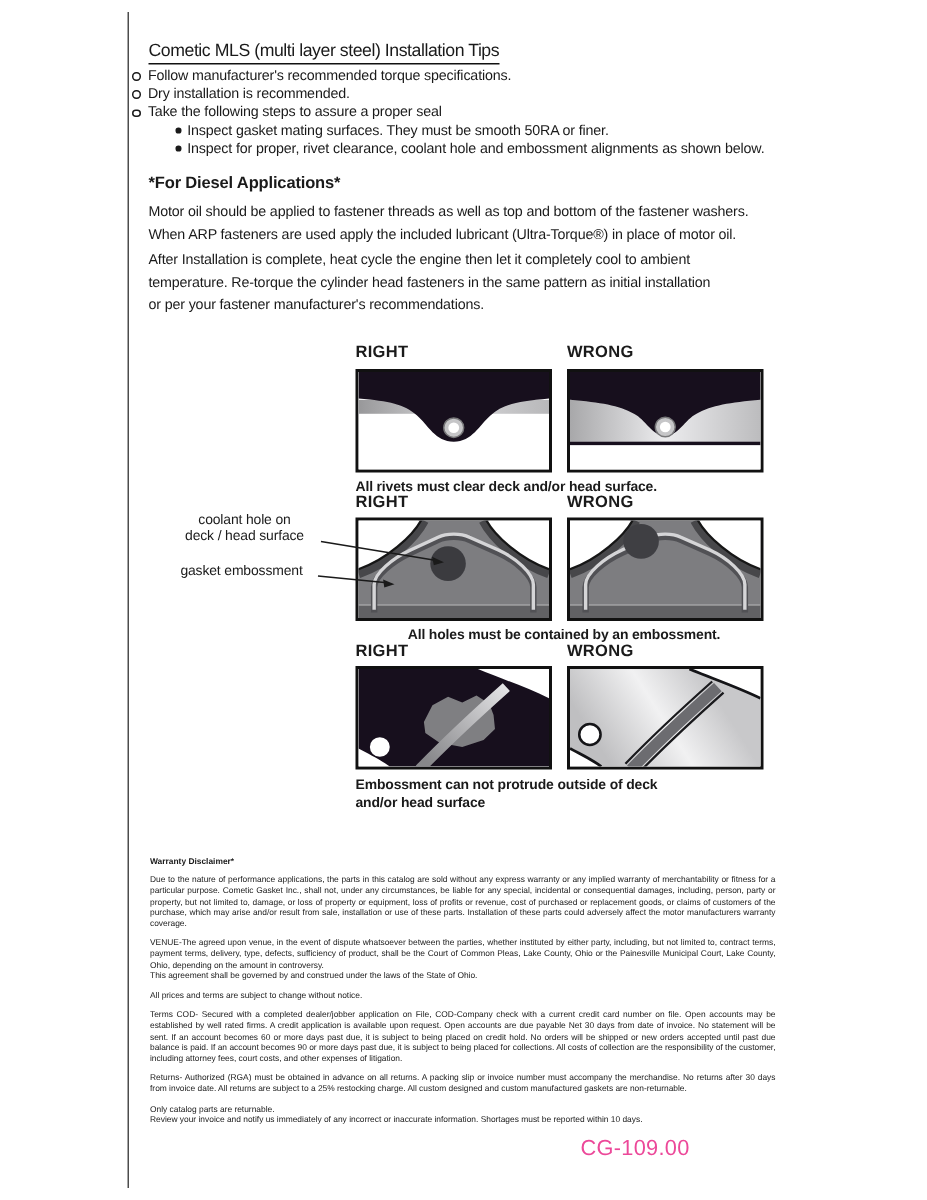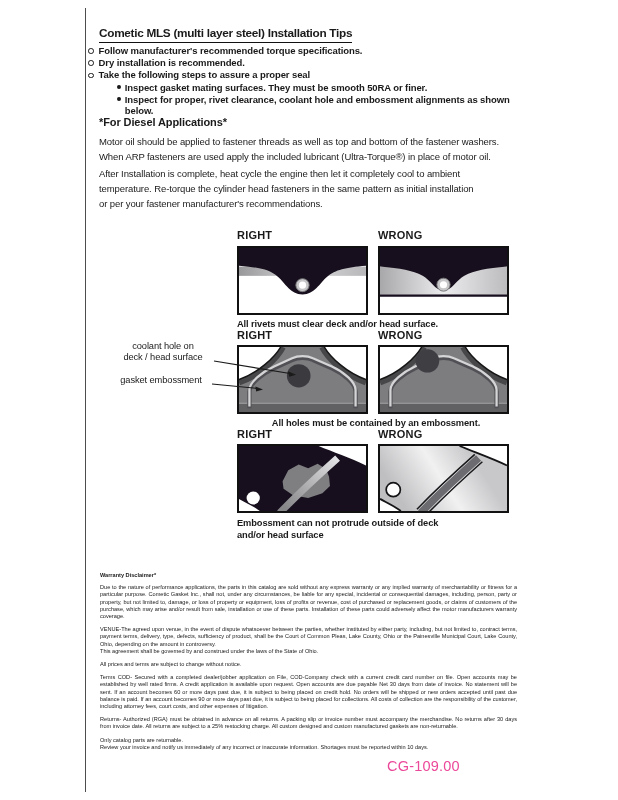--- a/index.html
+++ b/index.html
@@ -6,25 +6,25 @@
   .page {
     position:relative; width:618px; height:800px; margin:0 auto;
     background:#ffffff; overflow:hidden;
     font-family:"Liberation Sans","DejaVu Sans",sans-serif;
     color:#1a1a1a; letter-spacing:-0.1px;
   }
   .vrule { position:absolute; left:85px; top:8px; width:1px; height:784px; background:#4d4d4d; }
 
   .title {
     position:absolute; left:99px; top:26px;
-    font-size:11.8px; font-weight:bold; letter-spacing:-0.3px;
+    font-size:11.8px; font-weight:normal; letter-spacing:-0.3px;
     border-bottom:1.6px solid #111; padding-bottom:2px;
   }
 
-  .tips { position:absolute; left:88px; top:45px; width:450px; font-size:9.5px;font-weight:bold; }
+  .tips { position:absolute; left:88px; top:45px; width:450px; font-size:9.5px; }
   .b-row { display:flex; align-items:flex-start; height:12.2px; }
   .b-row.sub { margin-left:29px; }
   .dot-open { flex:none; width:3.6px; height:3.6px; border:1px solid #1a1a1a; border-radius:50%; margin:3.2px 5px 0 0; }
   .dot-fill { flex:none; width:3.8px; height:3.8px; background:#1a1a1a; border-radius:50%; margin:3.4px 4px 0 0; }
 
   .d-head { position:absolute; left:99px; top:116px; font-size:11px; font-weight:bold; }
   .d-para { position:absolute; left:99px; width:470px; font-size:9.5px; line-height:15px; white-space:pre-line; }
   .d-para.p1 { top:134px; }
   .d-para.p2 { top:166px; }
   .d-note { position:absolute; left:99px; top:207px; width:470px; font-size:9.5px; }

